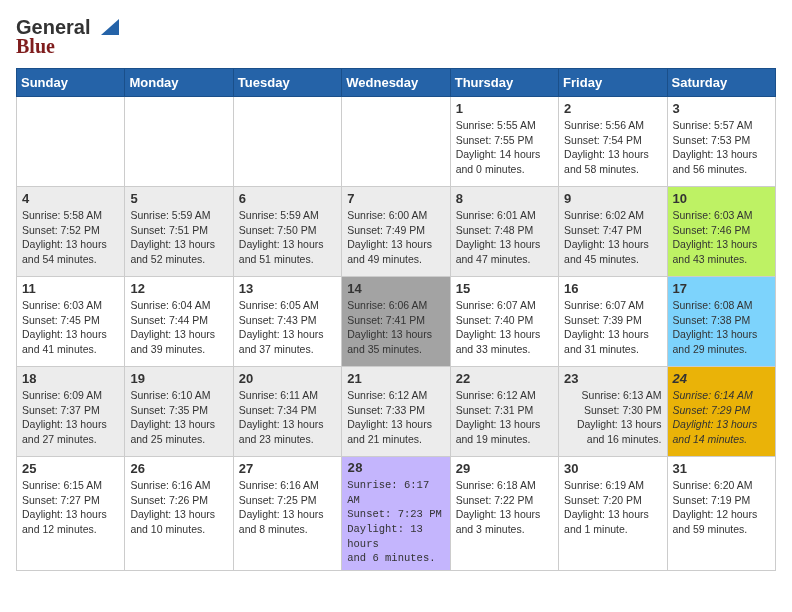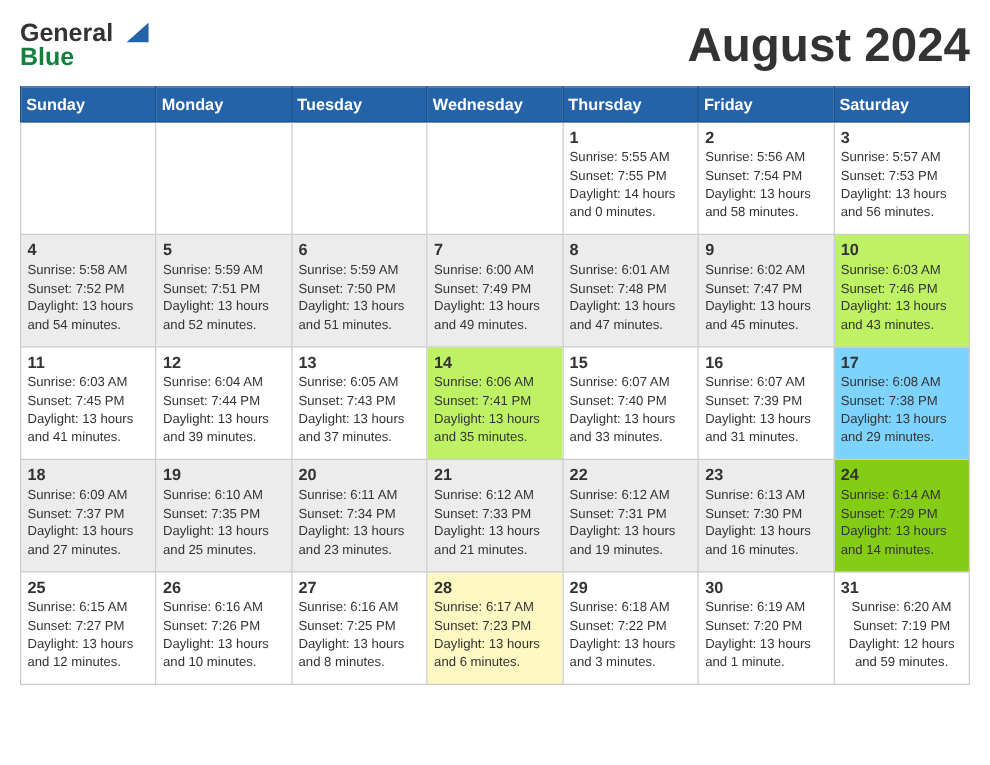--- a/index.html
+++ b/index.html
@@ -84,24 +84,23 @@
 <div class="header-section">
   <div class="logo">
     <div class="logo-row">
       <span style="font-size:20px;font-weight:bold;color:#333;">General</span>
       <span style="display:inline-block;margin-left:3px;margin-top:2px;">
         <svg width="18" height="16" viewBox="0 0 18 16">
           <polygon points="0,16 18,16 18,0" fill="#2563a8"></polygon>
         </svg>
       </span>
     </div>
-    <span style="font-size:20px;font-weight:bold;color:#15803d;margin-top:-4px;">Blue</span>
+    <span style="font-size:20px;font-weight:bold;color:#7f1d1d;margin-top:-4px;font-family:Liberation Serif, serif;">Blue</span>
   </div>
   <div class="title-section">
-    <div class="month-year">August 2024</div>
   </div>
 </div>
 
 <table class="calendar">
   <thead>
     <tr>
     <th>Sunday</th>
         <th>Monday</th>
         <th>Tuesday</th>
         <th>Wednesday</th>
@@ -204,21 +203,21 @@
 Daylight: 13 hours
 and 39 minutes.</div>
         </td>
         <td style="background: rgb(255, 255, 255); min-height: 80px; height: 90px;">
           <div class="day-num">13</div>
           <div class="day-info" style="white-space: pre-line;">Sunrise: 6:05 AM
 Sunset: 7:43 PM
 Daylight: 13 hours
 and 37 minutes.</div>
         </td>
-        <td style="background: #bef264; min-height: 80px; height: 90px;">
+        <td style="background: #a3a3a3; min-height: 80px; height: 90px;">
           <div class="day-num">14</div>
           <div class="day-info" style="white-space: pre-line;">Sunrise: 6:06 AM
 Sunset: 7:41 PM
 Daylight: 13 hours
 and 35 minutes.</div>
         </td>
         <td style="background: rgb(255, 255, 255); min-height: 80px; height: 90px;">
           <div class="day-num">15</div>
           <div class="day-info" style="white-space: pre-line;">Sunrise: 6:07 AM
 Sunset: 7:40 PM
@@ -271,26 +270,26 @@
         </td>
         <td style="background: rgb(236, 236, 236); min-height: 80px; height: 90px;">
           <div class="day-num">22</div>
           <div class="day-info" style="white-space: pre-line;">Sunrise: 6:12 AM
 Sunset: 7:31 PM
 Daylight: 13 hours
 and 19 minutes.</div>
         </td>
         <td style="background: rgb(236, 236, 236); min-height: 80px; height: 90px;">
           <div class="day-num">23</div>
-          <div class="day-info" style="white-space: pre-line;">Sunrise: 6:13 AM
+          <div class="day-info" style="white-space: pre-line; text-align: right;">Sunrise: 6:13 AM
 Sunset: 7:30 PM
 Daylight: 13 hours
 and 16 minutes.</div>
         </td>
-        <td style="background: #84cc16; min-height: 80px; height: 90px;">
+        <td style="background: #eab308; min-height: 80px; height: 90px; font-style: italic;">
           <div class="day-num">24</div>
           <div class="day-info" style="white-space: pre-line;">Sunrise: 6:14 AM
 Sunset: 7:29 PM
 Daylight: 13 hours
 and 14 minutes.</div>
         </td>
       </tr>
       <tr>
         <td style="background: rgb(255, 255, 255); min-height: 80px; height: 90px;">
           <div class="day-num">25</div>
@@ -306,21 +305,21 @@
 Daylight: 13 hours
 and 10 minutes.</div>
         </td>
         <td style="background: rgb(255, 255, 255); min-height: 80px; height: 90px;">
           <div class="day-num">27</div>
           <div class="day-info" style="white-space: pre-line;">Sunrise: 6:16 AM
 Sunset: 7:25 PM
 Daylight: 13 hours
 and 8 minutes.</div>
         </td>
-        <td style="background: #fef9c3; min-height: 80px; height: 90px;">
+        <td style="background: #c4b5fd; min-height: 80px; height: 90px; font-family: Liberation Mono, monospace;">
           <div class="day-num">28</div>
           <div class="day-info" style="white-space: pre-line;">Sunrise: 6:17 AM
 Sunset: 7:23 PM
 Daylight: 13 hours
 and 6 minutes.</div>
         </td>
         <td style="background: rgb(255, 255, 255); min-height: 80px; height: 90px;">
           <div class="day-num">29</div>
           <div class="day-info" style="white-space: pre-line;">Sunrise: 6:18 AM
 Sunset: 7:22 PM
@@ -329,20 +328,20 @@
         </td>
         <td style="background: rgb(255, 255, 255); min-height: 80px; height: 90px;">
           <div class="day-num">30</div>
           <div class="day-info" style="white-space: pre-line;">Sunrise: 6:19 AM
 Sunset: 7:20 PM
 Daylight: 13 hours
 and 1 minute.</div>
         </td>
         <td style="background: rgb(255, 255, 255); min-height: 80px; height: 90px;">
           <div class="day-num">31</div>
-          <div class="day-info" style="white-space: pre-line; text-align: center;">Sunrise: 6:20 AM
+          <div class="day-info" style="white-space: pre-line;">Sunrise: 6:20 AM
 Sunset: 7:19 PM
 Daylight: 12 hours
 and 59 minutes.</div>
         </td>
       </tr>
     </tbody>
 </table>
 
 </body></html>

